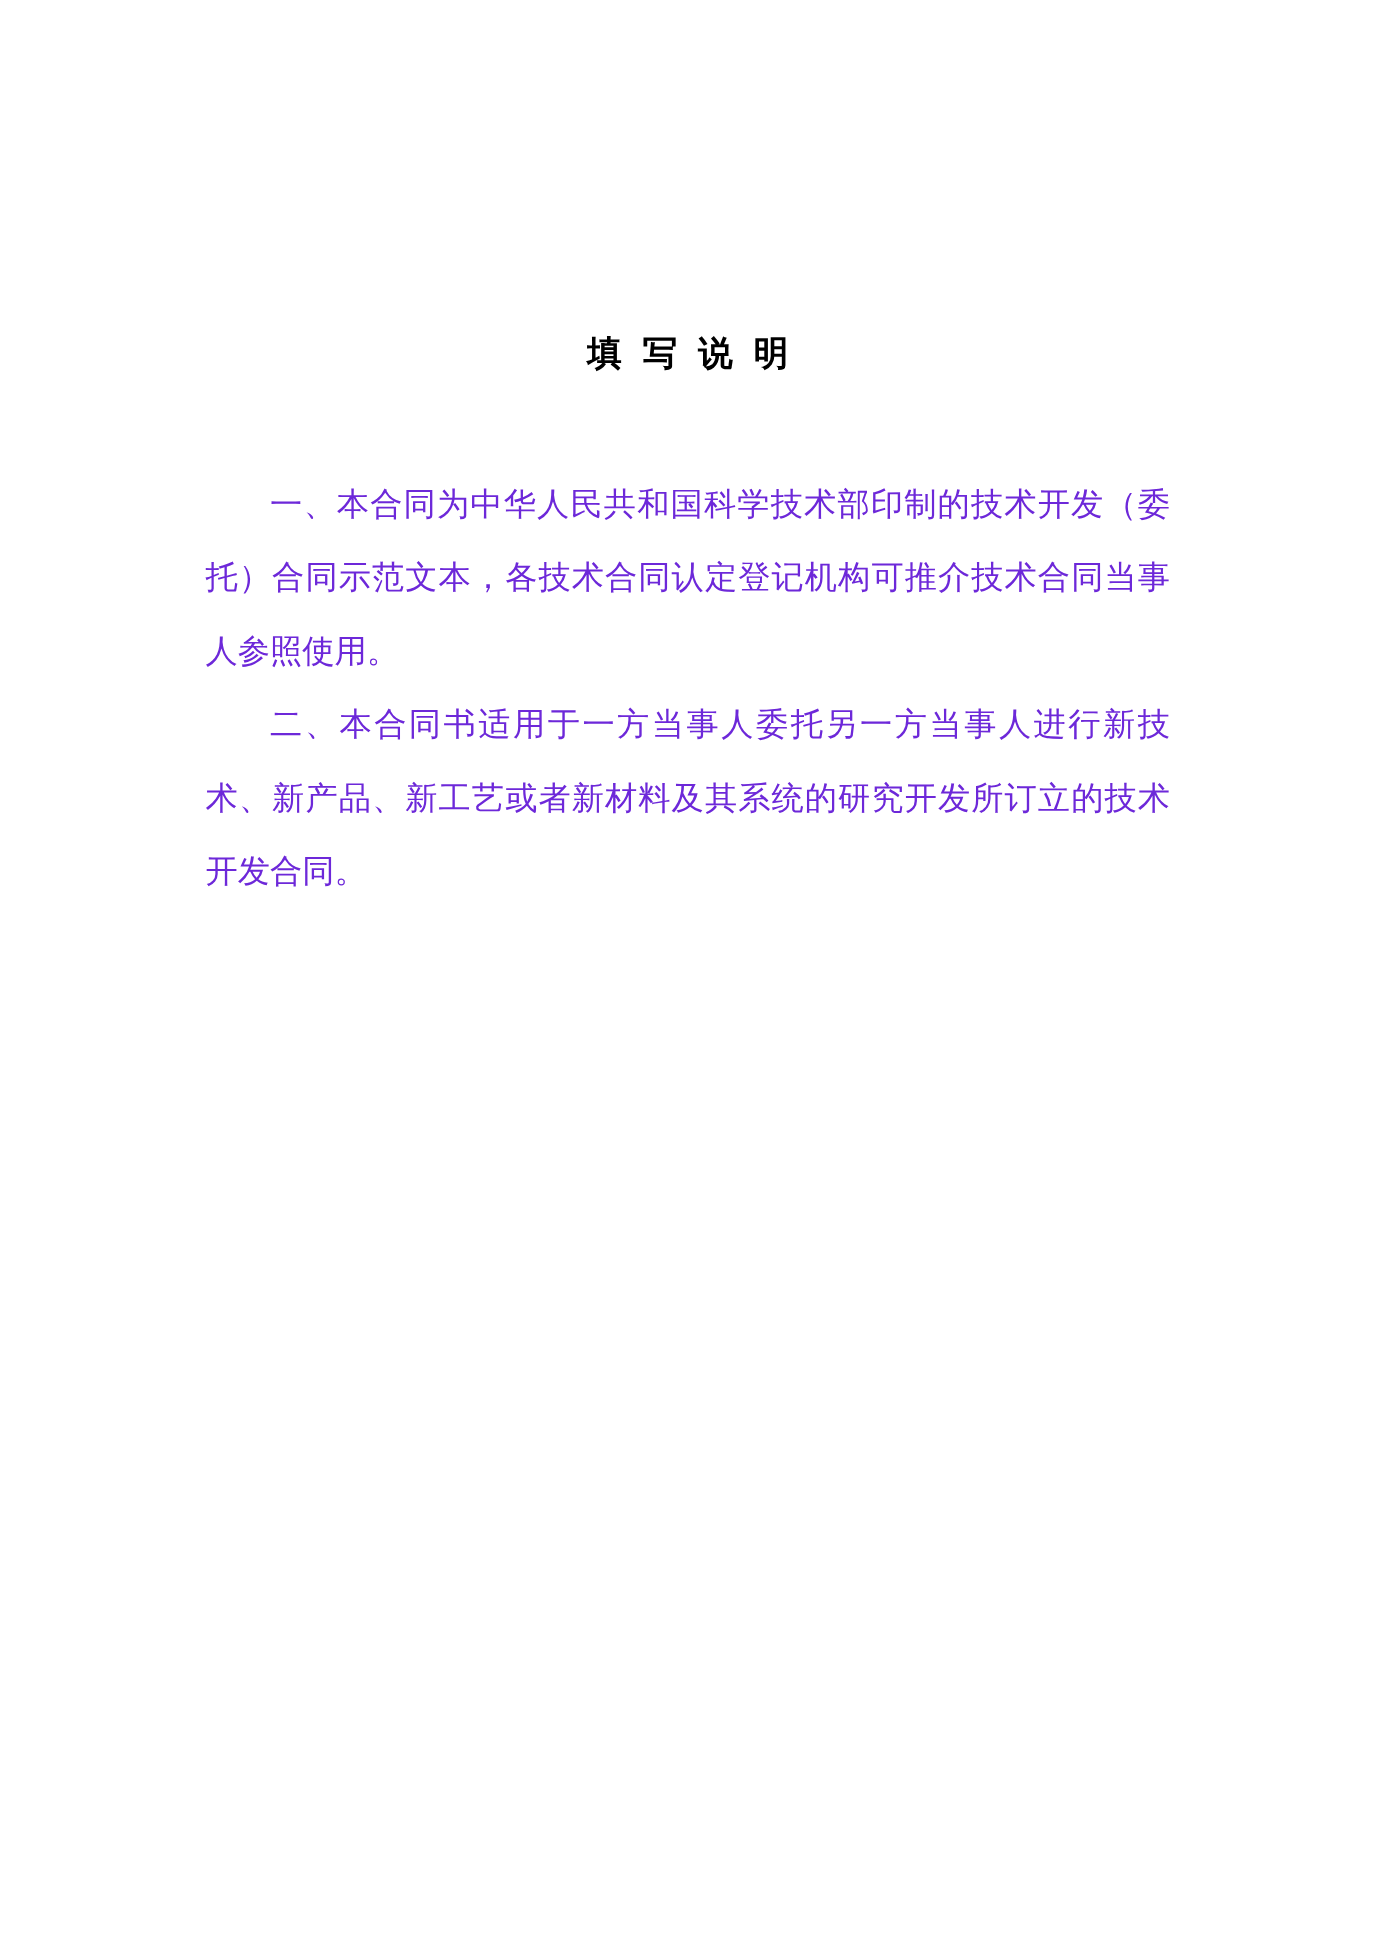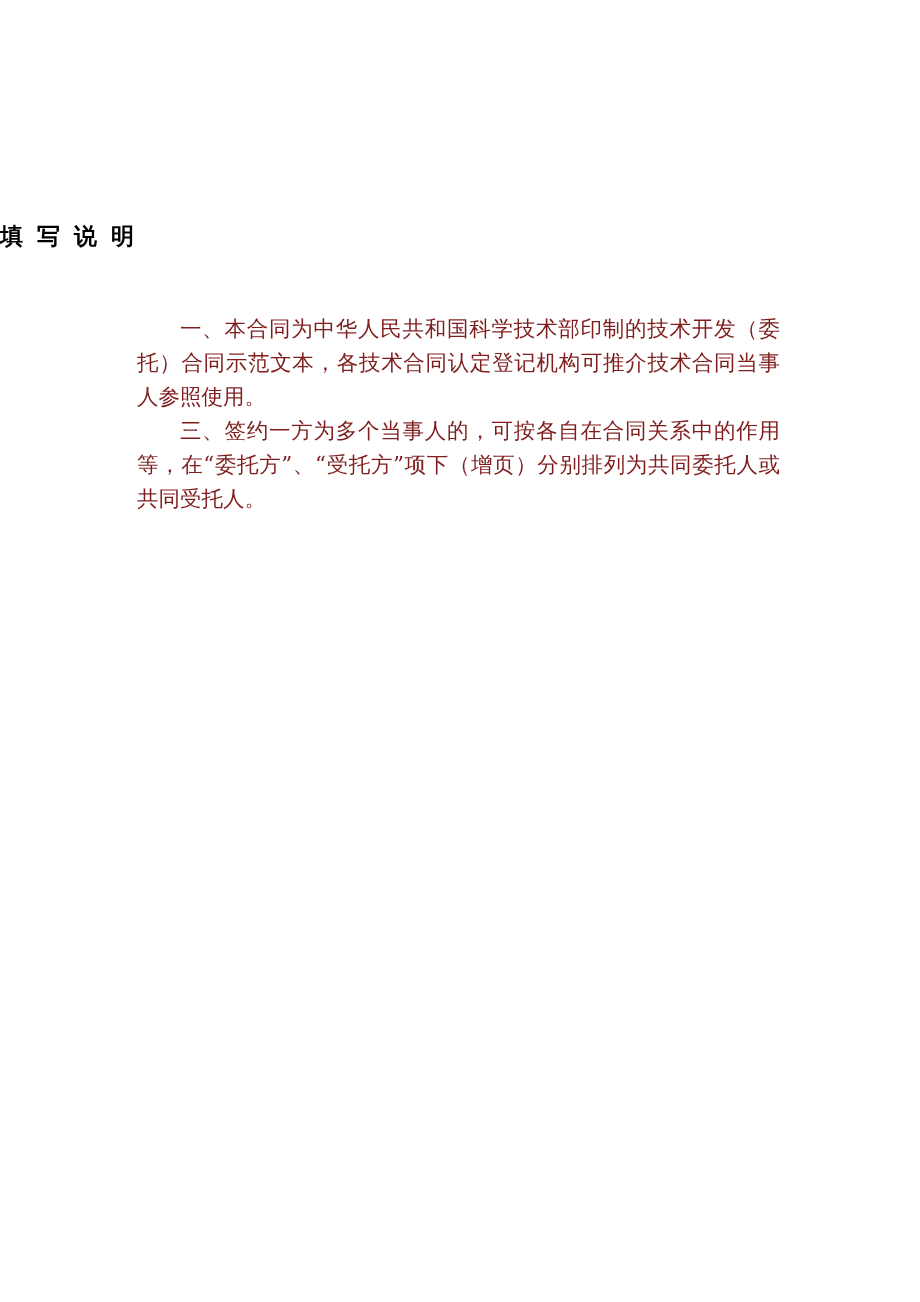--- a/index.html
+++ b/index.html
@@ -12,44 +12,45 @@
     width: 920px;
     height: 1302px;
     background: #ffffff;
     color: #000000;
     font-family: "DejaVu Serif", "Liberation Serif", serif;
     overflow: hidden;
   }
   .doc-title {
     margin: 0;
     padding-top: 220px;
+    text-align: center;
     font-size: 23px;
     font-weight: bold;
     line-height: 32px;
     letter-spacing: 3px;
     color: #000000;
   }
   .doc-body {
     margin-top: 60px;
     margin-left: 137px;
     width: 643px;
     font-size: 21.5px;
-    line-height: 34px;
+    line-height: 49px;
     text-align: justify;
     text-justify: inter-ideograph;
-    color: #7f1d1d;
+    color: #6d28d9;
   }
   .doc-body p {
     margin: 0;
     padding: 0;
     text-indent: 43px;
   }
 </style>
 </head>
 <body>
 
 <div class="page">
   <h1 class="doc-title">填 写 说 明</h1>
   <div class="doc-body">
     <p>一、本合同为中华人民共和国科学技术部印制的技术开发（委托）合同示范文本，各技术合同认定登记机构可推介技术合同当事人参照使用。</p>
-    <p>三、签约一方为多个当事人的，可按各自在合同关系中的作用等，在“委托方”、“受托方”项下（增页）分别排列为共同委托人或共同受托人。</p>
+    <p>二、本合同书适用于一方当事人委托另一方当事人进行新技术、新产品、新工艺或者新材料及其系统的研究开发所订立的技术开发合同。</p>
   </div>
 </div>
 
 </body></html>

